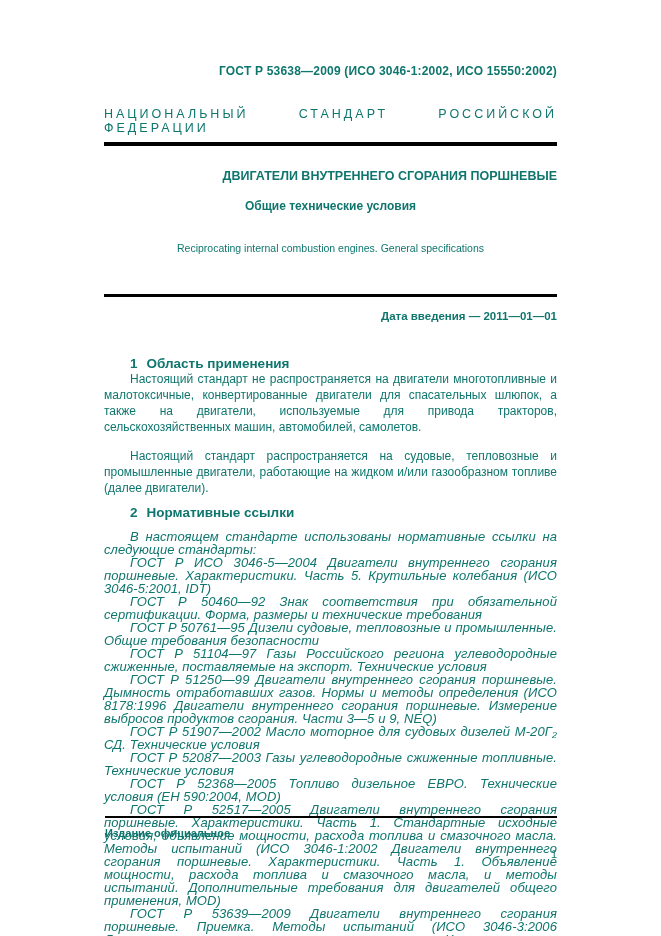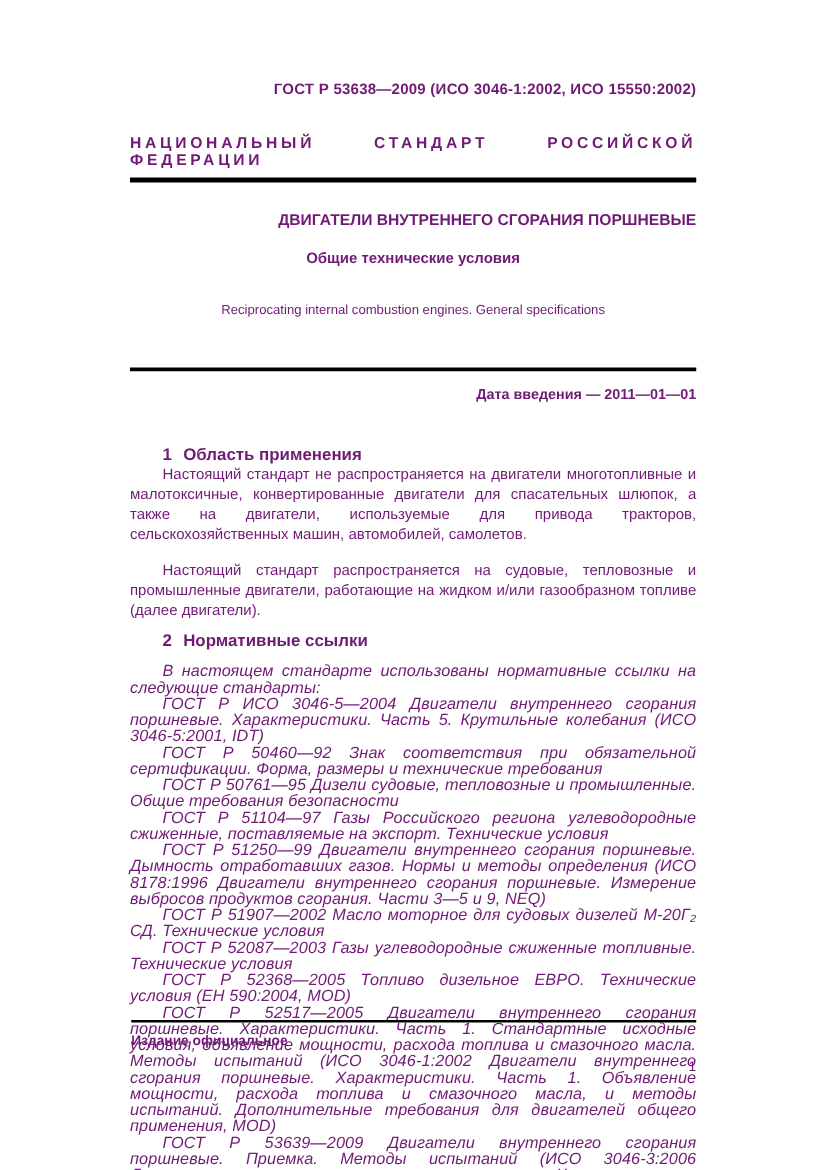--- a/index.html
+++ b/index.html
@@ -6,37 +6,37 @@
     margin: 0;
     padding: 0;
     background: #ffffff;
   }
   .page {
     position: relative;
     width: 541px;
     height: 936px;
     margin: 0 auto;
     background: #ffffff;
-    color: #701a75;
+    color: #0f766e;
     font-family: "Liberation Sans", "DejaVu Sans", sans-serif;
     box-sizing: border-box;
     padding: 0 44px;
     overflow: hidden;
   }
   .doc-ref {
     padding-top: 64px;
     text-align: right;
     font-size: 12px;
     font-weight: bold;
     letter-spacing: 0.2px;
   }
   .banner {
     margin-top: 29px;
     font-size: 12.5px;
-    font-weight: bold;
+    font-weight: normal;
     letter-spacing: 3px;
     word-spacing: 8px;
     text-align: justify;
     text-align-last: justify;
   }
   .rule {
     background: #000;
     border: none;
   }
   .rule-thick { height: 4px; margin-top: 7px; }

